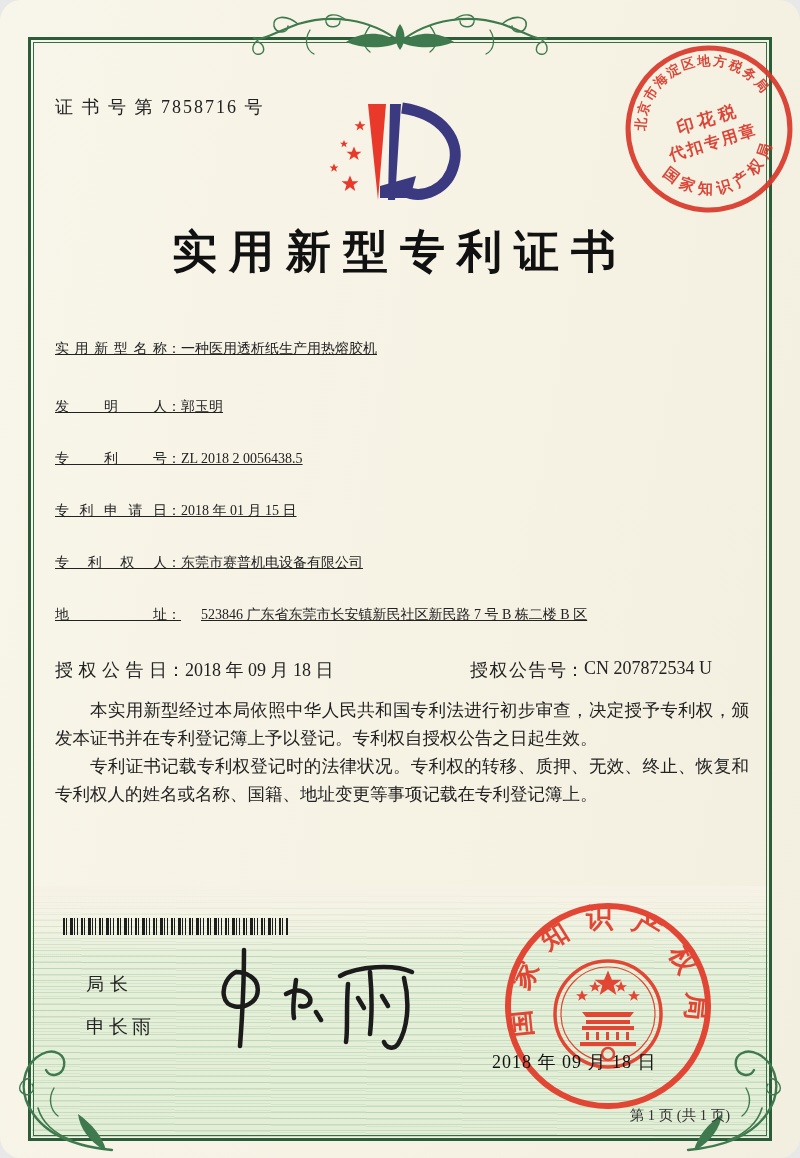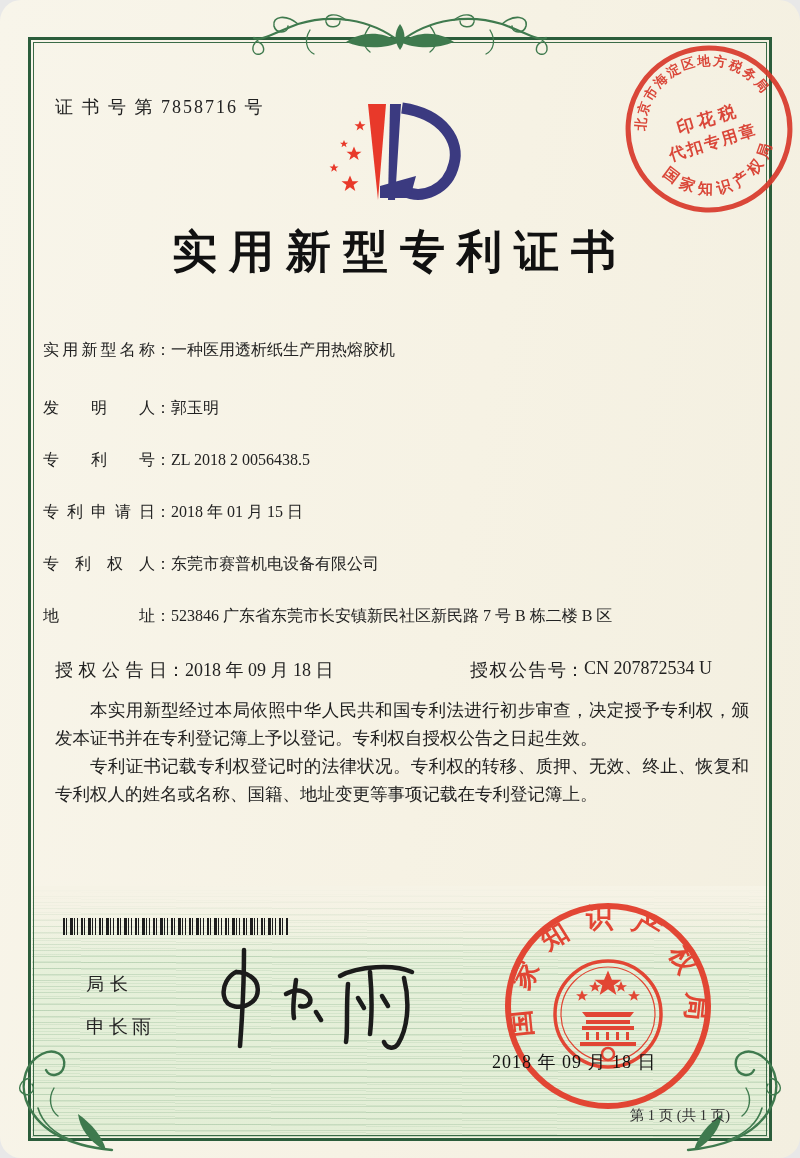--- a/index.html
+++ b/index.html
@@ -26,26 +26,26 @@
   .orn-bl{left:8px;top:1038px;}
   .orn-br{left:672px;top:1038px;transform:scaleX(-1);}
   
   .cert-no{position:absolute;left:55px;top:95px;font-size:18px;letter-spacing:2px;z-index:3;}
   .logo{position:absolute;left:322px;top:98px;z-index:3;}
   .title{position:absolute;left:0;right:0;top:222px;text-align:center;font-size:45px;font-weight:bold;
          letter-spacing:12px;color:#111;z-index:3;}
   
   .tax-stamp{position:absolute;left:620px;top:40px;width:178px;height:178px;transform:rotate(-17deg);z-index:4;opacity:.92;}
   
-  .field{position:absolute;left:43px;width:700px;display:flex;font-size:16px;line-height:1.55;z-index:3;}
+  .field{position:absolute;left:55px;width:700px;display:flex;font-size:14px;line-height:1.55;z-index:3;text-decoration:underline;}
   .flabel{display:inline-block;width:112px;text-align:justify;text-align-last:justify;flex:none;}
   .fcolon{flex:none;}
   .fvalue{flex:1;}
   .row0{top:338px}.row1{top:396px}.row2{top:448px}.row3{top:500px}.row4{top:552px}.row5{top:604px}
-  .row5 .fvalue{max-width:492px;}
+  .row5 .fvalue{max-width:492px;margin-left:20px;}
   .grant-row{position:absolute;left:55px;top:658px;width:700px;font-size:18px;z-index:3;display:flex;}
   .grant-left{display:flex;width:415px;flex:none;}
   .grant-right{display:flex;flex:1;}
   .grant-right .flabel{width:96px;}
   
   .paras{position:absolute;left:55px;top:696px;width:694px;z-index:3;font-size:17.5px;line-height:28px;
          text-align:justify;}
   .paras p{margin:0;text-indent:2em;}
   
   .barcode{position:absolute;left:63px;top:918px;width:225px;height:17px;z-index:3;

